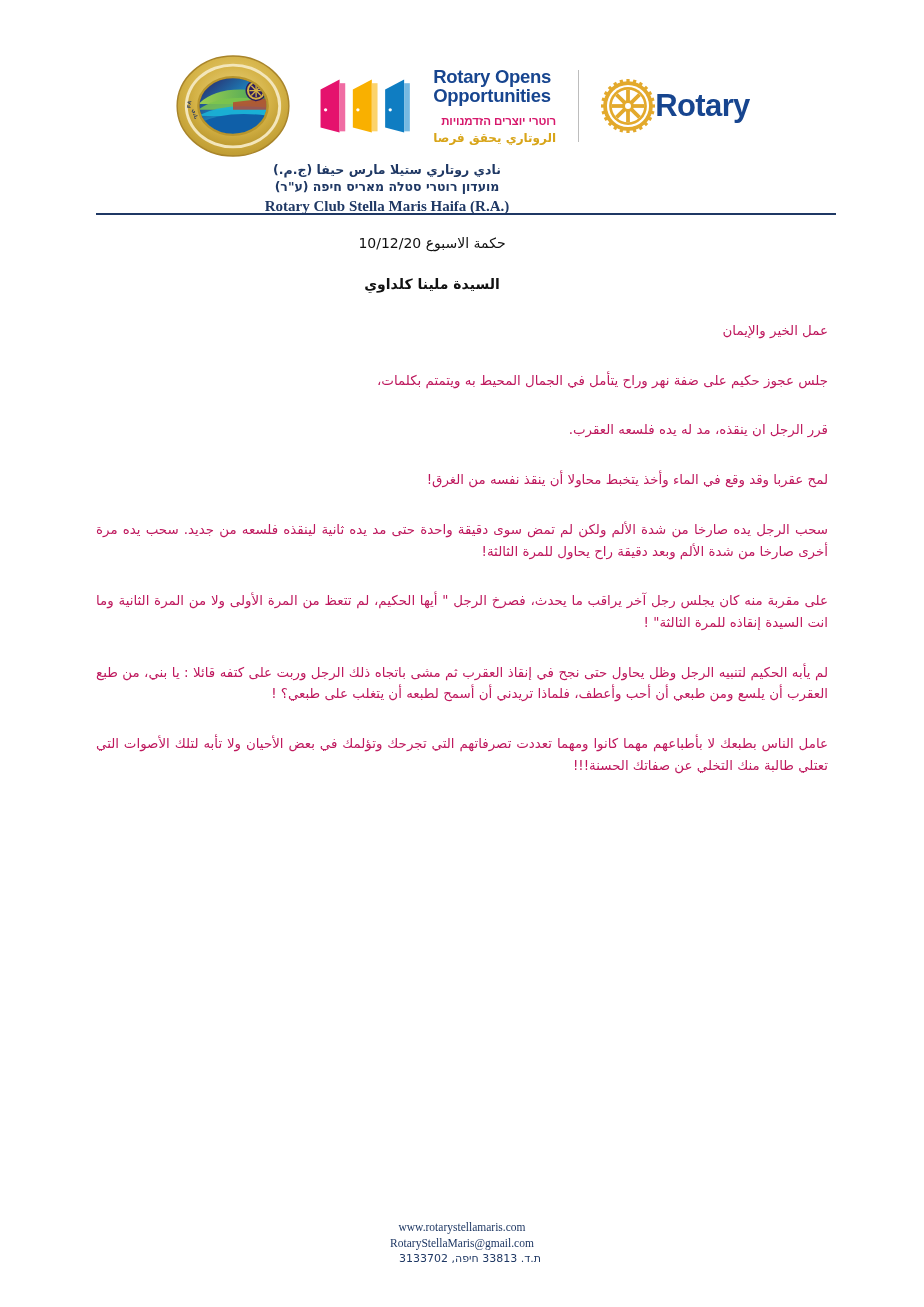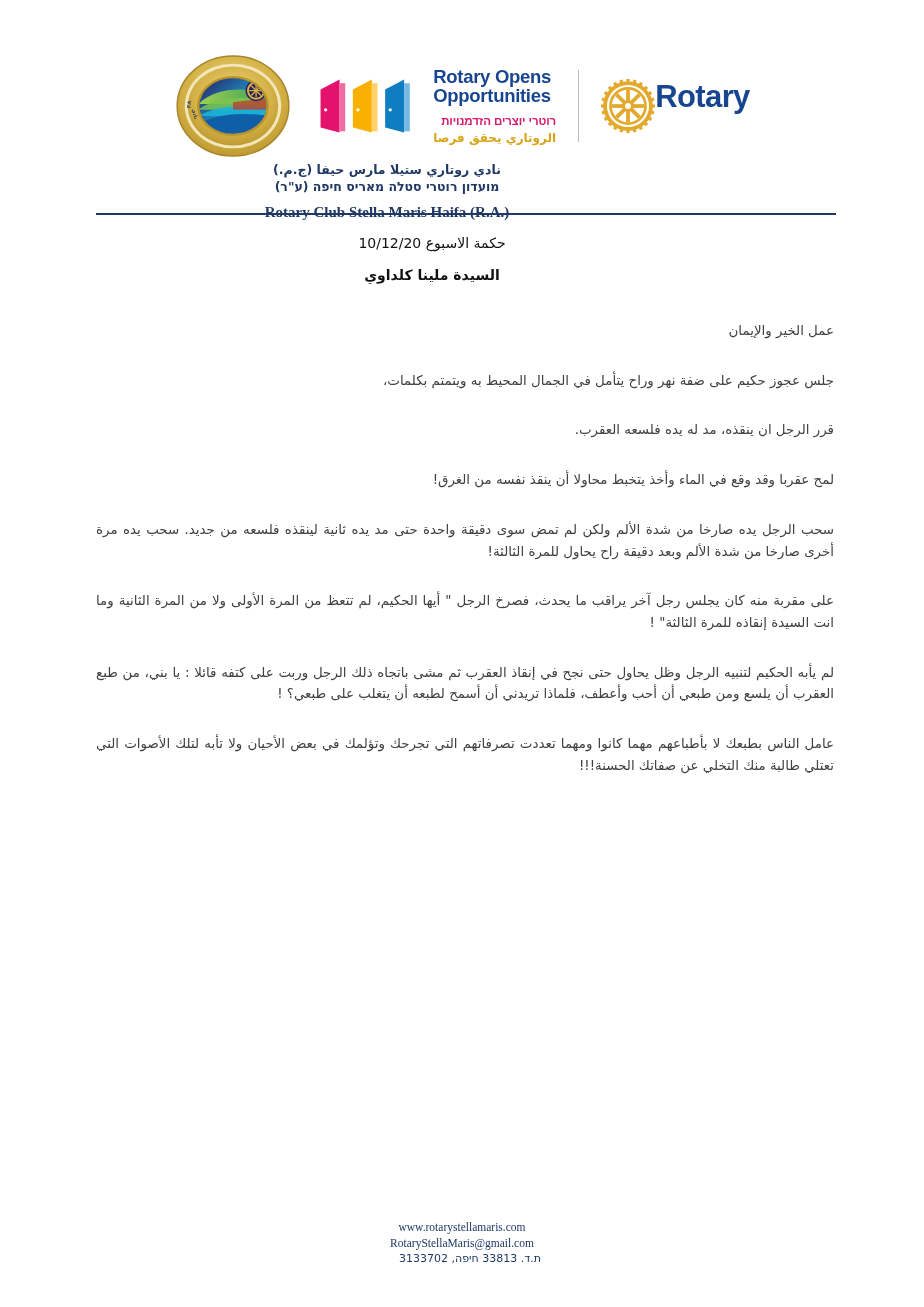--- a/index.html
+++ b/index.html
@@ -31,21 +31,21 @@
     right: 0;
     height: 108px;
     display: flex;
     align-items: center;
     justify-content: center;
     gap: 0;
   }
 
   .rotary-mark {
     display: flex;
-    align-items: flex-start;
+    align-items: center;
   }
   .rotary-word {
     font-family: "Liberation Sans", sans-serif;
     font-weight: 700;
     font-size: 31px;
     letter-spacing: -0.6px;
     color: #17458f;
     direction: ltr;
   }
   .rotary-wheel {
@@ -133,21 +133,20 @@
     padding-right: 150px;
   }
   .ch-en {
     font-family: "Liberation Serif", serif;
     font-size: 15px;
     font-weight: 700;
     color: #1f3864;
     direction: ltr;
     line-height: 1.4;
     padding-right: 150px;
-    margin-top: 6px;
   }
 
   .rule {
     position: absolute;
     top: 213px;
     left: 96px;
     right: 88px;
     height: 2px;
     background: #1f3864;
   }
@@ -163,42 +162,42 @@
   .title-line {
     font-family: "DejaVu Sans", sans-serif;
     font-weight: 400;
     font-size: 14px;
     color: #111;
     direction: rtl;
     line-height: 1.1;
     padding-right: 60px;
   }
   .title-line.sub {
-    margin-top: 17px;
+    margin-top: 26px;
     font-size: 14px;
     font-weight: 700;
     padding-right: 60px;
   }
 
   
   .body-wrap {
     position: absolute;
     top: 320px;
     left: 96px;
     right: 90px;
     direction: rtl;
   }
   .para {
     font-family: "DejaVu Sans", sans-serif;
     font-size: 13.4px;
     line-height: 1.62;
-    color: #404040;
+    color: #be185d;
     direction: rtl;
     text-align: justify;
-    margin: 0 0 28px 0;
+    margin: 0 6px 28px 0;
   }
   .para.short-right {
     text-align: right;
     padding-left: 0;
   }
   .para.indent-1 { padding-left: 190px; }
   .para.indent-2 { padding-left: 230px; }
   .para.indent-3 { padding-left: 270px; }
   .para.indent-4 { padding-left: 420px; }
   .para.full { padding-left: 0; }

